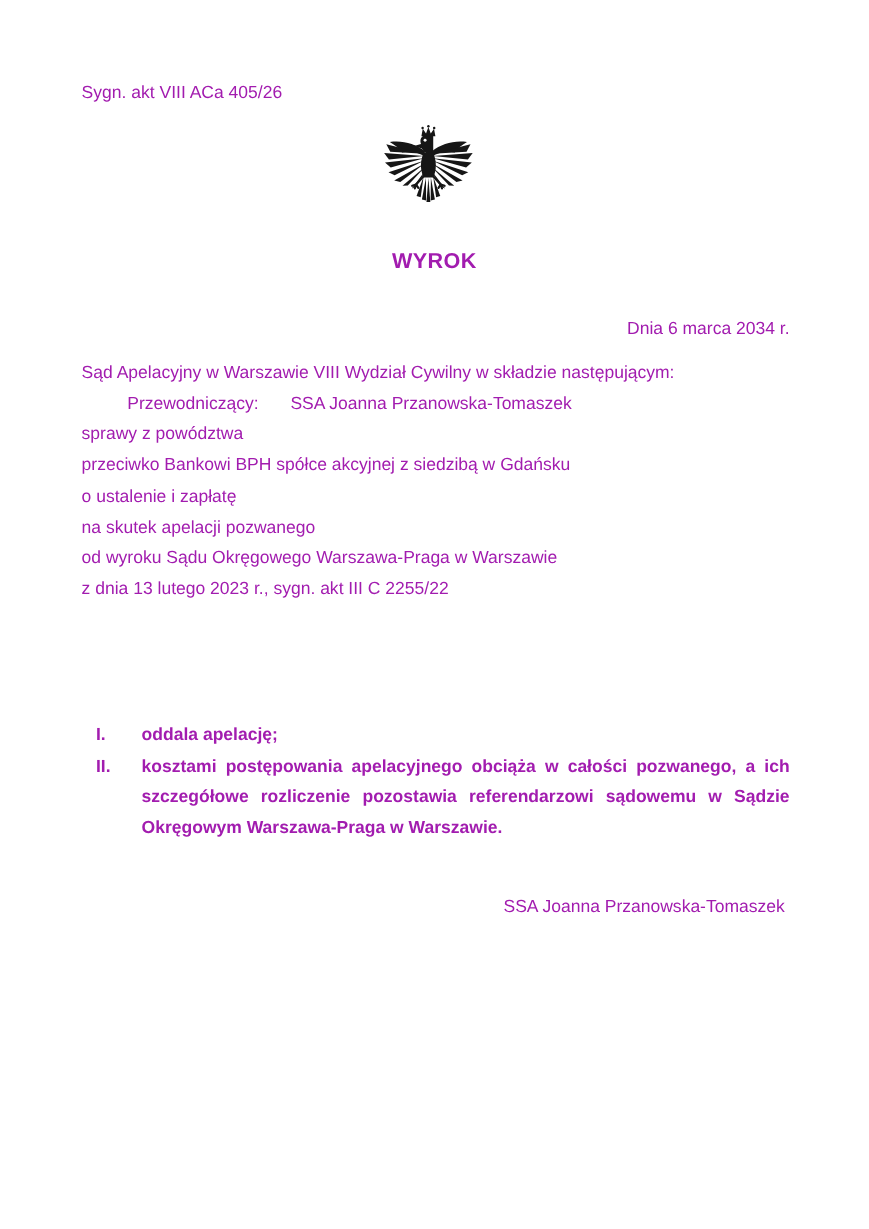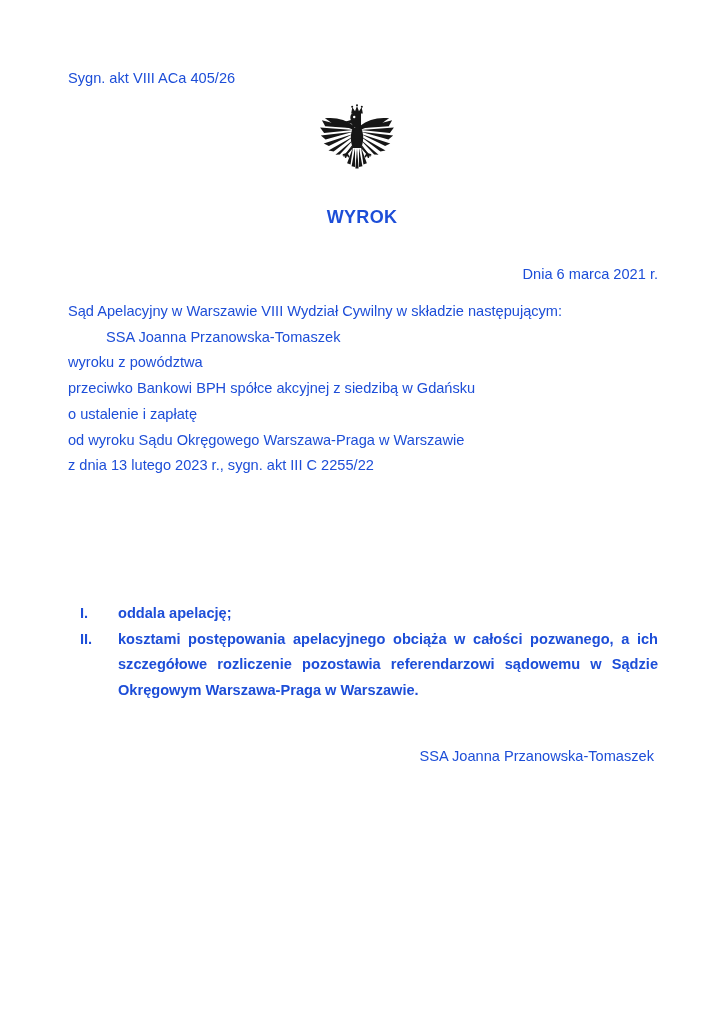--- a/index.html
+++ b/index.html
@@ -2,21 +2,21 @@
 <html lang="pl"><head>
 <meta charset="utf-8">
 <style>
   html,body{margin:0;padding:0;background:#ffffff;}
   .page{
     position:relative;
     width:724px;height:1024px;
     background:#ffffff;
     overflow:hidden;
     font-family:"Liberation Sans","DejaVu Sans",sans-serif;
-    color:#1d4ed8;
+    color:#a21caf;
   }
   .case-number{
     position:absolute;top:68px;left:68px;
     font-size:14.6px;line-height:20px;
   }
   .emblem{
     position:absolute;top:104px;left:0;width:100%;
     display:flex;justify-content:center;
   }
   .emblem svg{margin-left:-11px;display:block;}
@@ -109,31 +109,33 @@
           <path d="M66 68 l4.5 1.5 M66 68 l1.5 4.5 M66 68 l-2.5 3.8"></path>
         </g>
       </svg>
     </span>
   </div>
 
   <div class="title-block">
     <div>WYROK</div>
   </div>
 
-  <div class="date-line">Dnia 6 marca 2021 r.</div>
+  <div class="date-line">Dnia 6 marca 2034 r.</div>
 
   <div class="body-block">
     <div>Sąd Apelacyjny w Warszawie VIII Wydział Cywilny w składzie następującym:</div>
     <div class="panel-row">
       <span class="panel-indent"></span>
+      <span class="panel-role">Przewodniczący:</span>
       <span>SSA Joanna Przanowska-Tomaszek</span>
     </div>
-    <div>wyroku z powództwa</div>
+    <div>sprawy z powództwa</div>
     <div>przeciwko Bankowi BPH spółce akcyjnej z siedzibą w Gdańsku</div>
     <div>o ustalenie i zapłatę</div>
+    <div>na skutek apelacji pozwanego</div>
     <div>od wyroku Sądu Okręgowego Warszawa-Praga w Warszawie</div>
     <div>z dnia 13 lutego 2023 r., sygn. akt III C 2255/22</div>
   </div>
 
   <div class="ruling-block">
     <div class="ruling-item">
       <span class="ruling-num">I.</span>
       <span class="ruling-text">oddala apelację;</span>
     </div>
     <div class="ruling-item">

